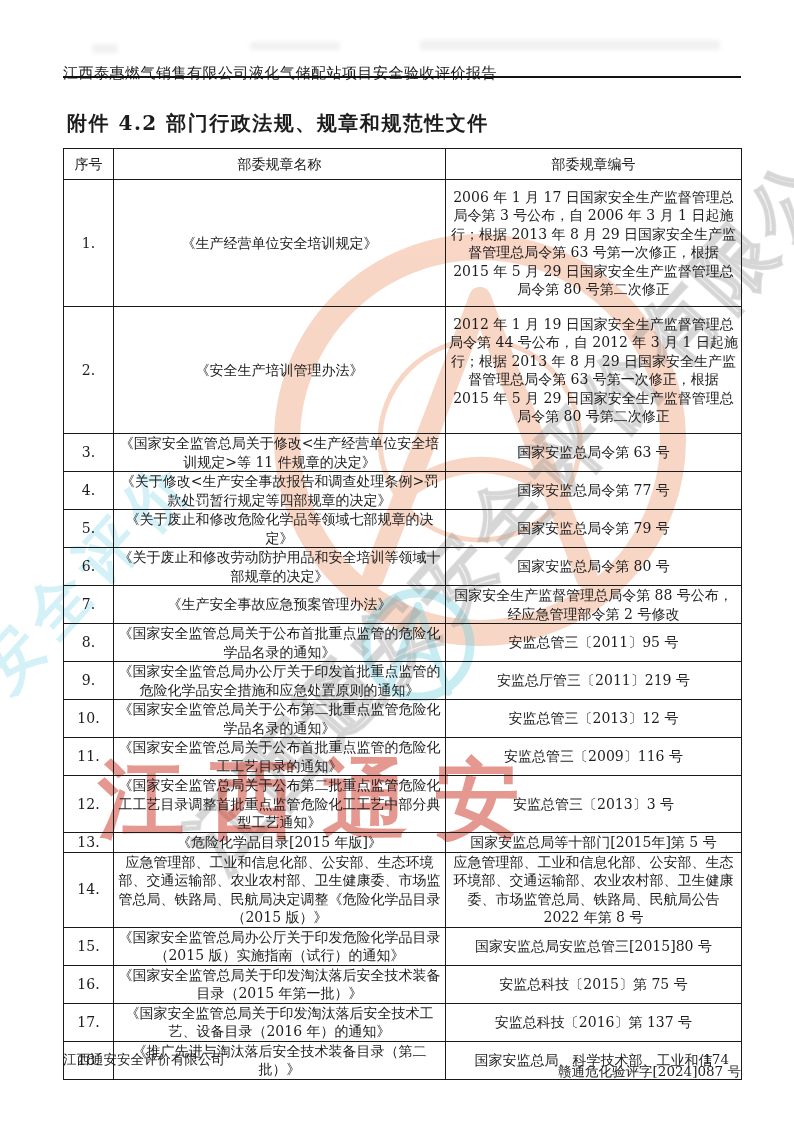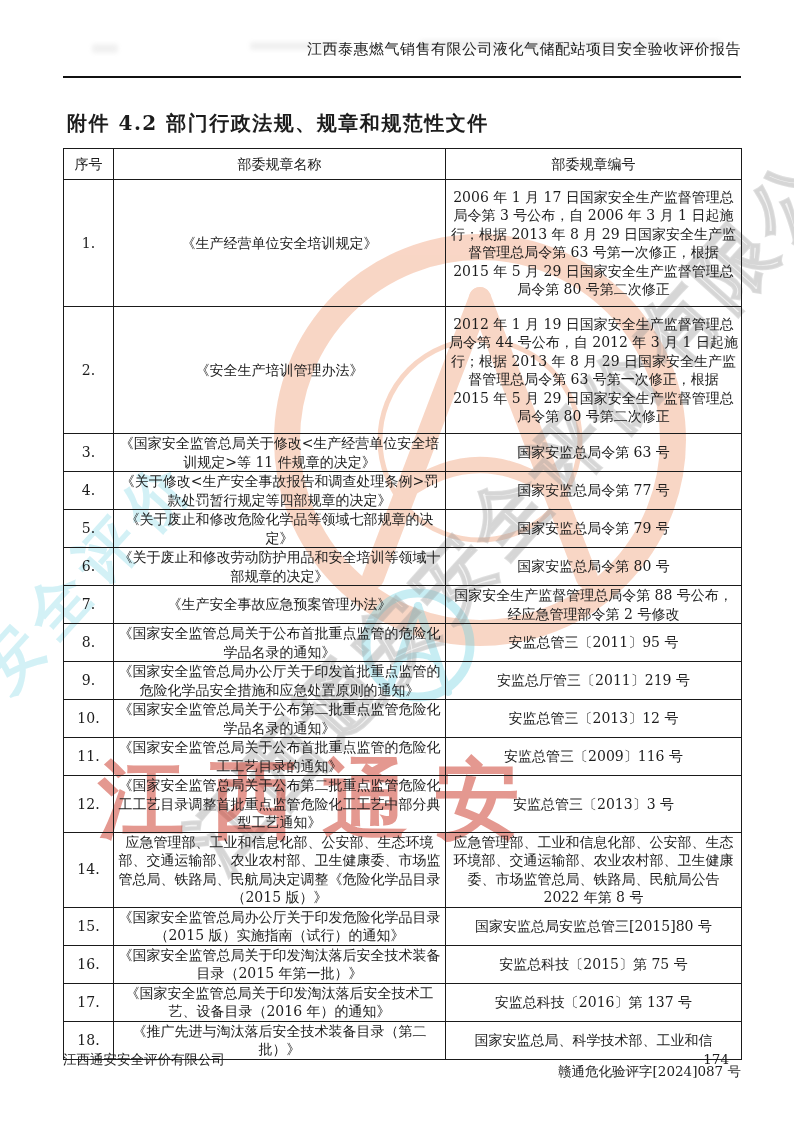--- a/index.html
+++ b/index.html
@@ -29,22 +29,22 @@
     color:rgba(110,207,224,0.30);
   }
   .wm-red{
     position:absolute;left:98px;top:742px;
     font-size:86px;font-weight:bold;letter-spacing:26px;white-space:nowrap;
     color:rgba(203,57,43,0.52);
   }
   .smudge{position:absolute;background:#9a9a9a;opacity:0.14;filter:blur(2px);border-radius:3px;}
   
   .run-header{
-    position:absolute;left:63px;top:40px;width:678px;
-    text-align:right;font-size:15px;letter-spacing:0.5px;
+    position:absolute;left:63px;top:64px;width:678px;
+    text-align:left;font-size:15px;letter-spacing:0.5px;
   }
   .header-rule{position:absolute;left:63px;top:76px;width:678px;height:2px;background:#111;}
   
   .section-title{
     position:absolute;left:67px;top:110px;margin:0;
     font-size:20px;font-weight:bold;letter-spacing:1.5px;
   }
   
   table.regs{
     position:absolute;left:63px;top:148px;width:678px;
@@ -172,20 +172,25 @@
         <tr style="height: 37px;">
           <td>11.</td>
           <td>《国家安全监管总局关于公布首批重点监管的危险化工工艺目录的通知》</td>
           <td>安监总管三〔2009〕116 号</td>
         </tr>
         <tr style="height: 56px;">
           <td>12.</td>
           <td>《国家安全监管总局关于公布第二批重点监管危险化工工艺目录调整首批重点监管危险化工工艺中部分典型工艺通知》</td>
           <td>安监总管三〔2013〕3 号</td>
         </tr>
+        <tr style="height: 20px;">
+          <td>13.</td>
+          <td>《危险化学品目录[2015 年版]》</td>
+          <td>国家安监总局等十部门[2015年]第 5 号</td>
+        </tr>
         <tr style="height: 67px;">
           <td>14.</td>
           <td>应急管理部、工业和信息化部、公安部、生态环境部、交通运输部、农业农村部、卫生健康委、市场监管总局、铁路局、民航局决定调整《危险化学品目录（2015 版）》</td>
           <td>应急管理部、工业和信息化部、公安部、生态环境部、交通运输部、农业农村部、卫生健康委、市场监管总局、铁路局、民航局公告 2022 年第 8 号</td>
         </tr>
         <tr style="height: 38px;">
           <td>15.</td>
           <td>《国家安全监管总局办公厅关于印发危险化学品目录（2015 版）实施指南（试行）的通知》</td>
           <td>国家安监总局安监总管三[2015]80 号</td>
         </tr>

